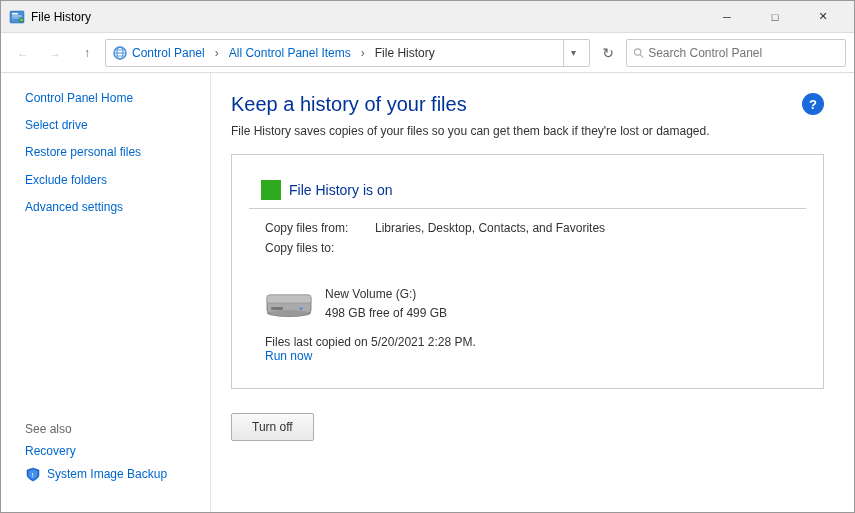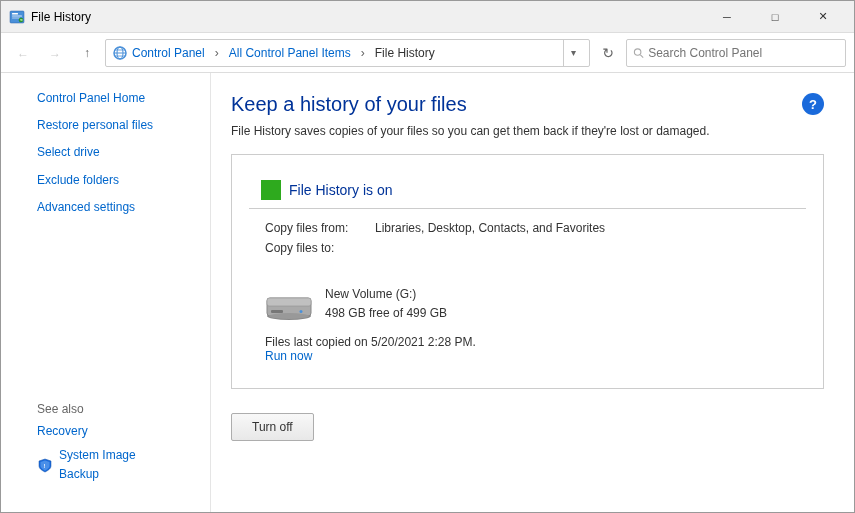--- a/index.html
+++ b/index.html
@@ -162,21 +162,21 @@
       display: flex;
       flex: 1;
       overflow: hidden;
     }
 
     
     .sidebar {
       width: 210px;
       background: #fff;
       border-right: 1px solid #e5e5e5;
-      padding: 12px 16px;
+      padding: 12px 4px;
       display: flex;
       flex-direction: column;
       flex-shrink: 0;
     }
     .sidebar-link {
       padding: 4px 20px;
       font-size: 12px;
       color: #0066cc;
       cursor: pointer;
       line-height: 1.6;
@@ -265,21 +265,20 @@
       color: #333;
       font-weight: 400;
       flex-shrink: 0;
     }
     .info-value {
       color: #333;
     }
 
     .drive-info {
       display: flex;
-      align-items: center;
       gap: 12px;
       padding: 8px 16px;
       margin-top: 4px;
     }
     .drive-icon {
       width: 48px;
       height: 32px;
       display: flex;
       align-items: center;
       justify-content: center;
@@ -387,22 +386,22 @@
         <line x1="8" y1="8" x2="11" y2="11" stroke="#aaa" stroke-width="1.2"></line>
       </svg>
       <input type="text" placeholder="Search Control Panel" style="">
     </div>
   </div>
 
   <div class="content-area">
 
     <div class="sidebar">
       <div class="sidebar-link">Control Panel Home</div>
+      <div class="sidebar-link">Select drive</div>
       <div class="sidebar-link">Restore personal files</div>
-      <div class="sidebar-link">Select drive</div>
       <div class="sidebar-link">Exclude folders</div>
       <div class="sidebar-link">Advanced settings</div>
 
       <div class="sidebar-section">
         <div class="sidebar-see-also">See also</div>
         <div class="sidebar-section-link">
           <span>Recovery</span>
         </div>
         <div class="sidebar-section-link">
           <span class="shield-icon">

